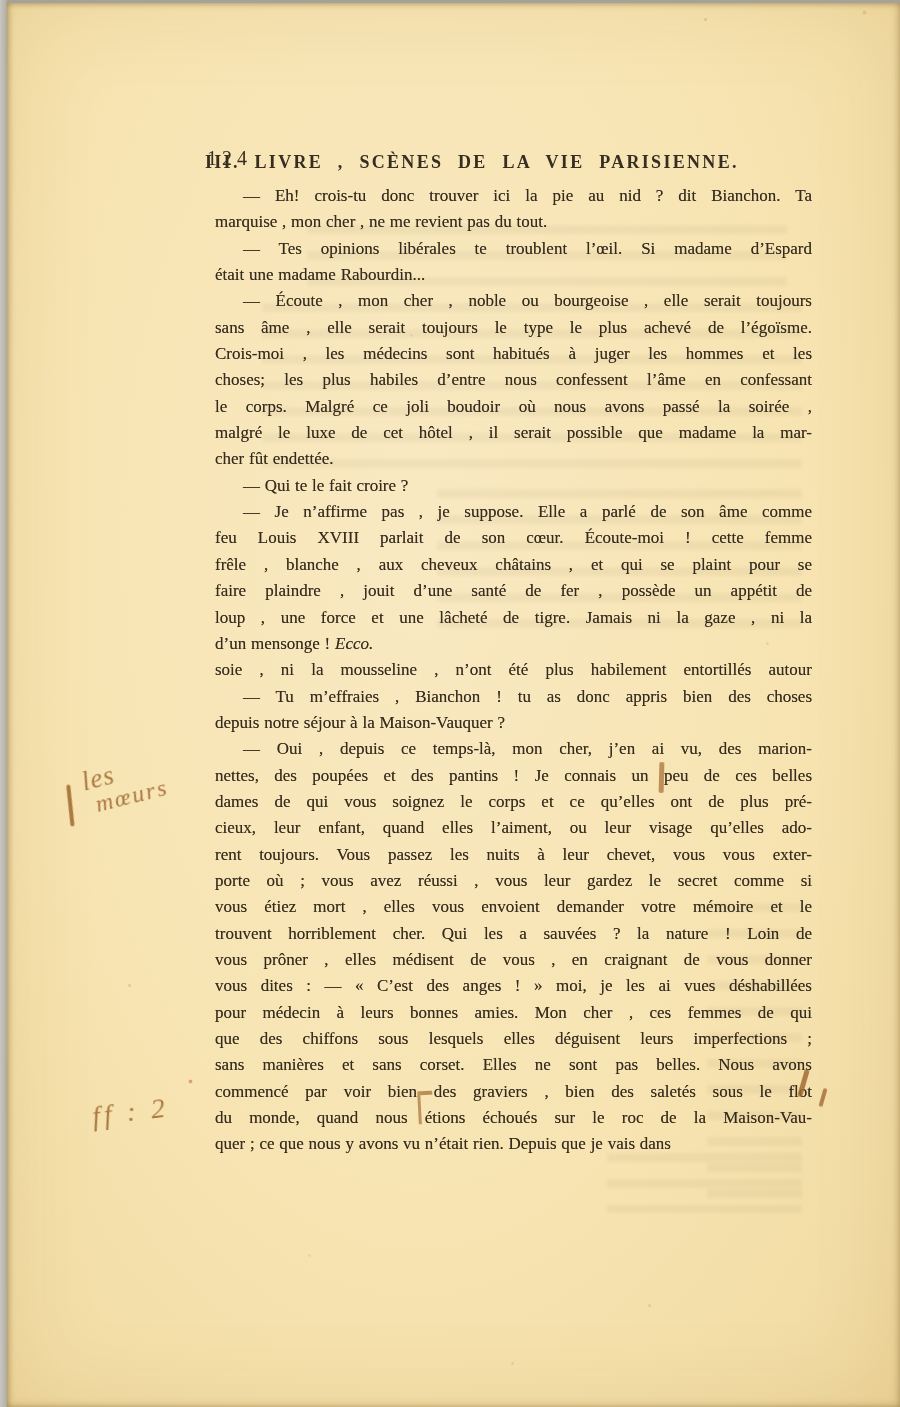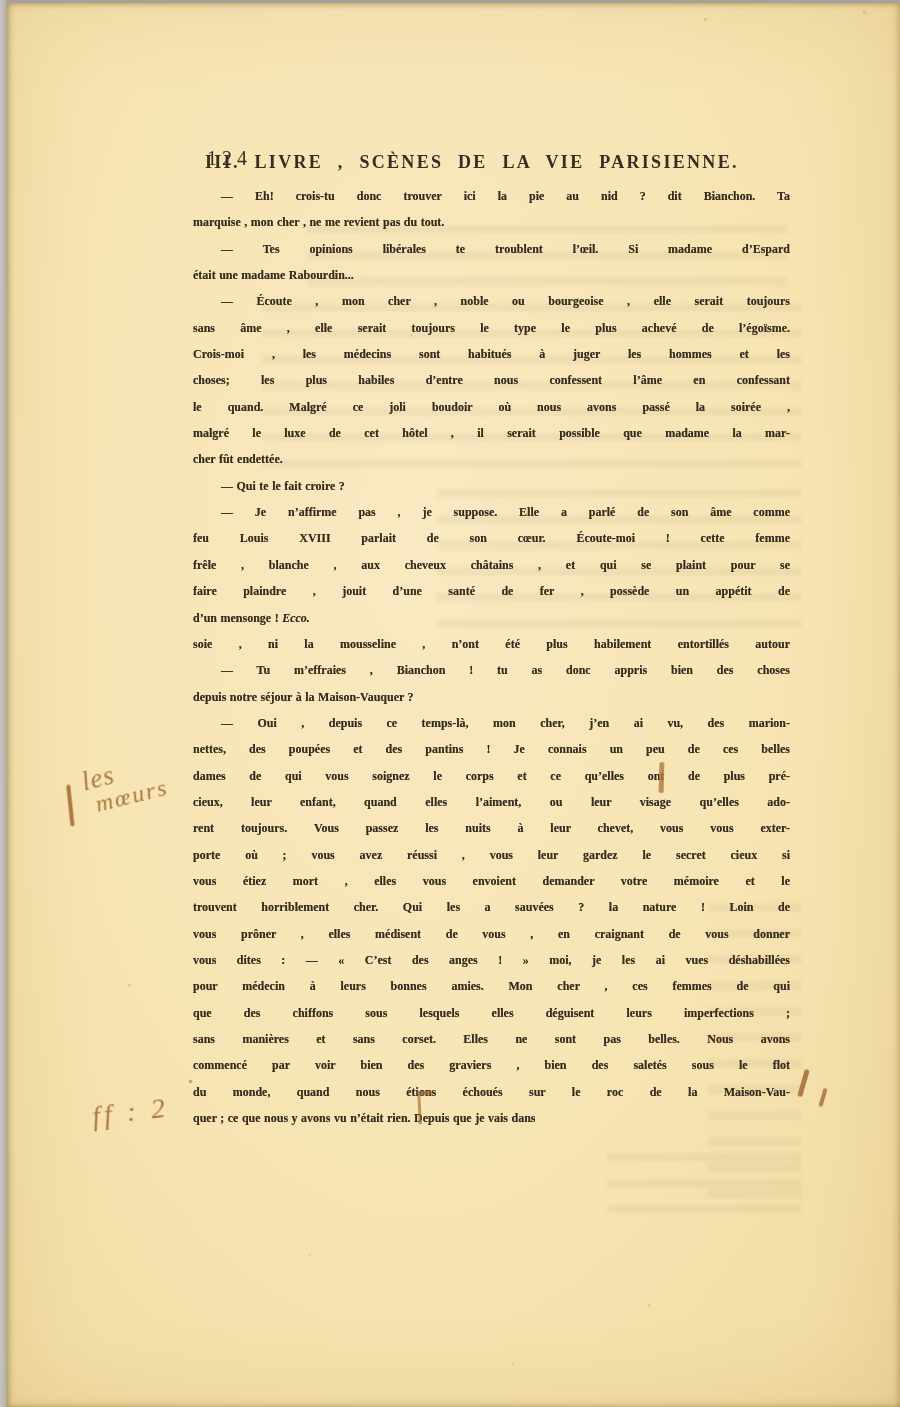--- a/index.html
+++ b/index.html
@@ -22,22 +22,22 @@
   .g2{left:255px;top:300px;width:540px;height:170px;}
   .g3{left:430px;top:486px;width:365px;height:150px;}
   .g4{left:700px;top:900px;width:95px;height:300px;}
   .g5{left:600px;top:1150px;width:195px;height:60px;}
 
   .header-row{position:absolute;left:205px;top:147px;width:597px;height:26px;color:#372d20;}
   .page-num{position:absolute;left:2px;top:0;font-size:20px;letter-spacing:5px;}
   .running-title{text-align:left;font-size:18px;letter-spacing:2.3px;word-spacing:8px;padding-top:5px;
                  font-weight:bold;}
 
-  .text-block{position:absolute;left:193px;top:183px;width:597px;line-height:26.35px;font-size:12px;
-              color:#352b1e;text-shadow:0 0 .5px rgba(53,43,30,.55);word-spacing:.5px;font-weight:bold;}
+  .text-block{position:absolute;left:215px;top:183px;width:597px;line-height:26.35px;font-size:17px;
+              color:#352b1e;text-shadow:0 0 .5px rgba(53,43,30,.55);word-spacing:.5px;}
   .line{text-align:justify;text-align-last:justify;}
   .line.plast{text-align-last:left;}
   .line.first{text-indent:28px;}
   .it{font-style:italic;}
 
   .annot{position:absolute;color:#a26b33;filter:blur(.3px);opacity:.88;}
   .note1{left:62px;top:752px;width:170px;height:110px;transform:rotate(-14deg);}
   .note1 .n1a{position:absolute;left:28px;top:0;font-size:27px;font-style:italic;letter-spacing:1px;}
   .note1 .n1b{position:absolute;left:36px;top:27px;font-size:24px;font-style:italic;letter-spacing:2px;}
   .note1 .stroke1{position:absolute;left:9px;top:14px;width:3.5px;height:42px;background:currentColor;
@@ -77,46 +77,47 @@
       </div>
       <div>
         <div class="line first"><span>— Tes opinions libérales te troublent l’œil. Si madame d’Espard</span></div>
         <div class="line plast"><span>était une madame Rabourdin...</span></div>
       </div>
       <div>
         <div class="line first"><span>— Écoute , mon cher , noble ou bourgeoise , elle serait toujours</span></div>
         <div class="line"><span>sans âme , elle serait toujours le type le plus achevé de l’égoïsme.</span></div>
         <div class="line"><span>Crois-moi , les médecins sont habitués à juger les hommes et les</span></div>
         <div class="line"><span>choses; les plus habiles d’entre nous confessent l’âme en confessant</span></div>
-        <div class="line"><span>le quand. Malgré ce joli boudoir où nous avons passé la soirée ,</span></div>
+        <div class="line"><span>le corps. Malgré ce joli boudoir où nous avons passé la soirée ,</span></div>
         <div class="line"><span>malgré le luxe de cet hôtel , il serait possible que madame la mar-</span></div>
         <div class="line plast"><span>cher fût endettée.</span></div>
       </div>
       <div>
         <div class="line first plast"><span>— Qui te le fait croire ?</span></div>
       </div>
       <div>
         <div class="line first"><span>— Je n’affirme pas , je suppose. Elle a parlé de son âme comme</span></div>
         <div class="line"><span>feu Louis XVIII parlait de son cœur. Écoute-moi ! cette femme</span></div>
         <div class="line"><span>frêle , blanche , aux cheveux châtains , et qui se plaint pour se</span></div>
         <div class="line"><span>faire plaindre , jouit d’une santé de fer , possède un appétit de</span></div>
+        <div class="line"><span>loup , une force et une lâcheté de tigre. Jamais ni la gaze , ni la</span></div>
         <div class="line plast"><span>d’un mensonge ! </span><span class="it">Ecco.</span></div>
         <div class="line"><span>soie , ni la mousseline , n’ont été plus habilement entortillés autour</span></div>
       </div>
       <div>
         <div class="line first"><span>— Tu m’effraies , Bianchon ! tu as donc appris bien des choses</span></div>
         <div class="line plast"><span>depuis notre séjour à la Maison-Vauquer ?</span></div>
       </div>
       <div>
         <div class="line first"><span>— Oui , depuis ce temps-là, mon cher, j’en ai vu, des marion-</span></div>
         <div class="line"><span>nettes, des poupées et des pantins ! Je connais un peu de ces belles</span></div>
         <div class="line"><span>dames de qui vous soignez le corps et ce qu’elles ont de plus pré-</span></div>
         <div class="line"><span>cieux, leur enfant, quand elles l’aiment, ou leur visage qu’elles ado-</span></div>
         <div class="line"><span>rent toujours. Vous passez les nuits à leur chevet, vous vous exter-</span></div>
-        <div class="line"><span>porte où ; vous avez réussi , vous leur gardez le secret cieux si</span></div>
+        <div class="line"><span>porte où ; vous avez réussi , vous leur gardez le secret comme si</span></div>
         <div class="line"><span>vous étiez mort , elles vous envoient demander votre mémoire et le</span></div>
         <div class="line"><span>trouvent horriblement cher. Qui les a sauvées ? la nature ! Loin de</span></div>
         <div class="line"><span>vous prôner , elles médisent de vous , en craignant de vous donner</span></div>
         <div class="line"><span>vous dites : — « C’est des anges ! » moi, je les ai vues déshabillées</span></div>
         <div class="line"><span>pour médecin à leurs bonnes amies. Mon cher , ces femmes de qui</span></div>
         <div class="line"><span>que des chiffons sous lesquels elles déguisent leurs imperfections ;</span></div>
         <div class="line"><span>sans manières et sans corset. Elles ne sont pas belles. Nous avons</span></div>
         <div class="line"><span>commencé par voir bien des graviers , bien des saletés sous le flot</span></div>
         <div class="line"><span>du monde, quand nous étions échoués sur le roc de la Maison-Vau-</span></div>
         <div class="line plast"><span>quer ; ce que nous y avons vu n’était rien. Depuis que je vais dans</span></div>

